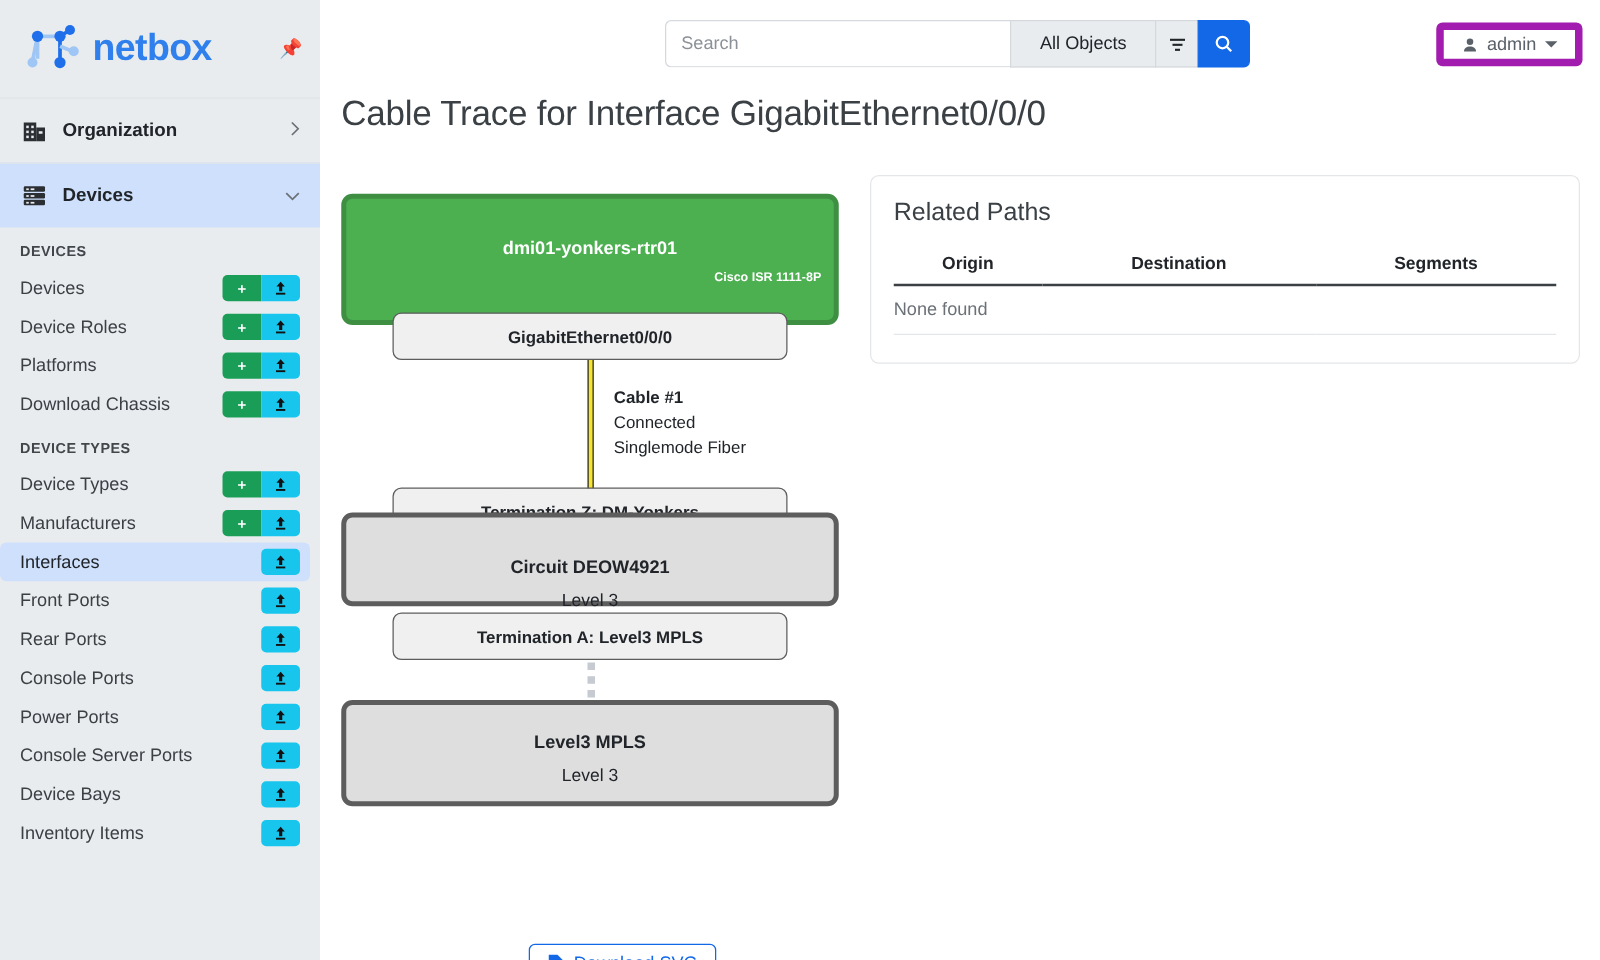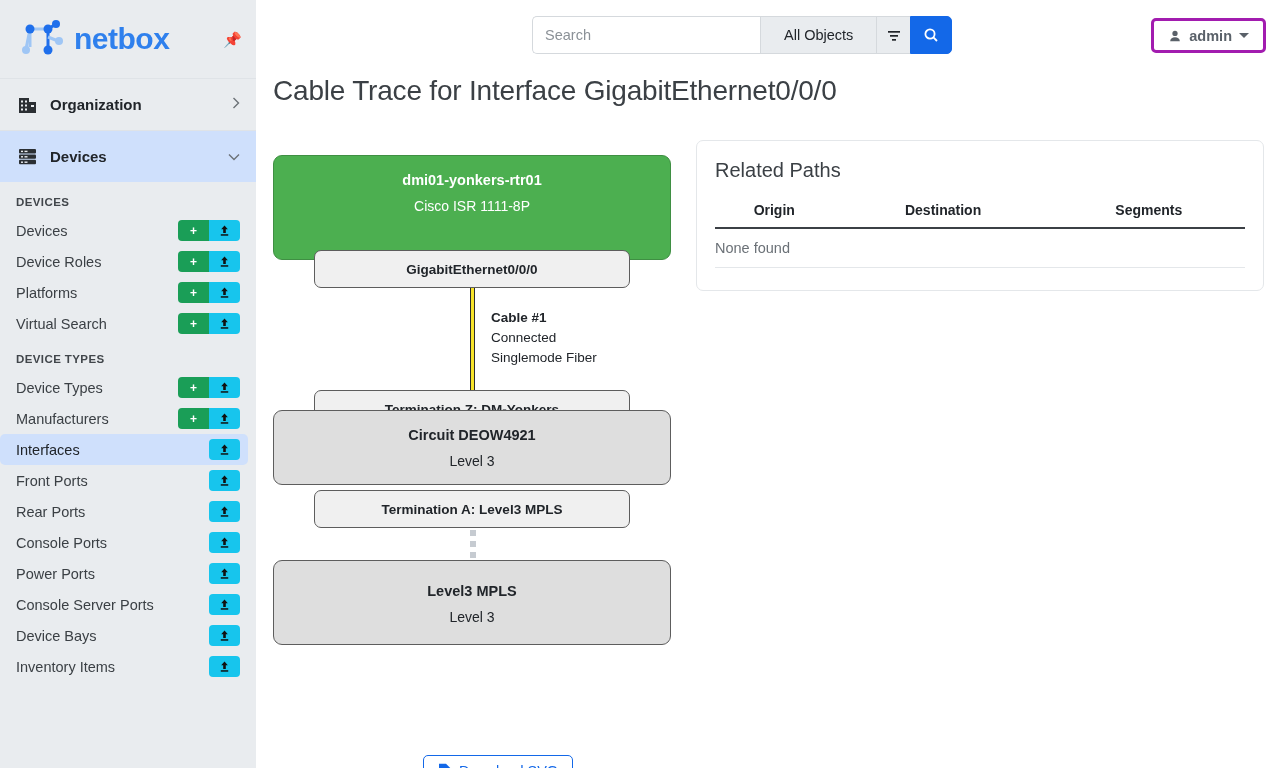--- a/index.html
+++ b/index.html
@@ -69,21 +69,21 @@
     position: absolute; left: 256px; top: 0;
     width: 1024px; height: 70px;
     background: #fff;
     display: flex; align-items: center;
   }
   .search-wrap {
     display: flex; align-items: stretch;
     margin-left: 276px; height: 38px;
   }
   .search-input {
-    width: 228px; border: 1px solid #d5d9dd; border-right: none;
+    width: 276px; border: 1px solid #d5d9dd; border-right: none;
     border-radius: 5px 0 0 5px;
     padding: 0 12px; font-size: 14.5px;
     font-family: "Liberation Sans", sans-serif;
     color: #21252a; outline: none; background: #fff;
   }
   .search-input::placeholder { color: #8b9197; }
   .search-scope {
     display: flex; align-items: center; padding: 0 23px;
     background: #e9ecef; border: 1px solid #d5d9dd; border-right: none;
     font-size: 14.5px; color: #21252a; cursor: pointer; white-space: nowrap;
@@ -96,41 +96,41 @@
   }
   .search-go {
     display: flex; align-items: center; justify-content: center;
     width: 42px; background: #1368e8; border: 1px solid #1368e8;
     border-radius: 0 5px 5px 0; color: #fff; cursor: pointer;
   }
   .user-btn {
     position: absolute; right: 14px; top: 18px;
     display: flex; align-items: center; gap: 7px;
     height: 35px; padding: 0 14px;
-    border: 3px solid #a21caf; border-radius: 5px;
-    background: #fff; color: #5a6169; font-size: 14.5px; cursor: pointer; font-weight: bold;
+    border: 6px solid #a21caf; border-radius: 5px;
+    background: #fff; color: #5a6169; font-size: 14.5px; cursor: pointer;
   }
 
   
   #main { position: absolute; left: 256px; top: 70px; width: 1024px; height: 698px; }
   .page-title {
     font-size: 28px; font-weight: 400; color: #3b4045;
     margin: 0; padding: 5px 0 0 17px; letter-spacing: -0.2px;
   }
 
   
   #trace { position: absolute; left: 17px; top: 85px; width: 398px; }
   .node {
     border-radius: 9px; text-align: center;
-    border: 1px solid #c2410c;
-    padding: 16px 10px;
+    border: 4px solid #c2410c;
+    padding: 32px 10px;
   }
   .node.device { background: #4caf50; border-color: #3f8f43; color: #fff; }
   .node.device .n-title { font-size: 14.5px; font-weight: 700; }
-  .node.device .n-sub { font-size: 14px; font-weight: 400; margin-top: 10px; }
+  .node.device .n-sub { font-size: 10px; font-weight: 700; margin-top: 10px; text-align: right; }
   .node.gray { background: #dedede; border-color: #5d5d5d; color: #21252a; }
   .node.gray .n-title { font-size: 14.5px; font-weight: 700; }
   .node.gray .n-sub { font-size: 14px; margin-top: 10px; }
 
   .term {
     position: absolute; left: 41px; width: 316px;
     height: 38px; border-radius: 7px;
     background: #f0f0f0; border: 1px solid #5d5d5d;
     display: flex; align-items: center; justify-content: center;
     font-size: 13.5px; font-weight: 700; color: #21252a;
@@ -267,21 +267,21 @@
           <div class="mini-btn mini-add">+</div>
           <div class="mini-btn mini-imp">
             <svg width="13" height="13" viewBox="0 0 14 14">
               <path d="M7 1.5L10.6 5.6H8.4v4H5.6v-4H3.4z" fill="#111"></path>
               <rect x="3" y="11" width="8" height="1.6" fill="#111"></rect>
             </svg>
           </div>
         </div>
       </div>
       <div class="nav-item">
-        <span class="n-label">Virtual Search</span>
+        <span class="n-label">Download Chassis</span>
         <div class="btn-grp">
           <div class="mini-btn mini-add">+</div>
           <div class="mini-btn mini-imp">
             <svg width="13" height="13" viewBox="0 0 14 14">
               <path d="M7 1.5L10.6 5.6H8.4v4H5.6v-4H3.4z" fill="#111"></path>
               <rect x="3" y="11" width="8" height="1.6" fill="#111"></rect>
             </svg>
           </div>
         </div>
       </div>

